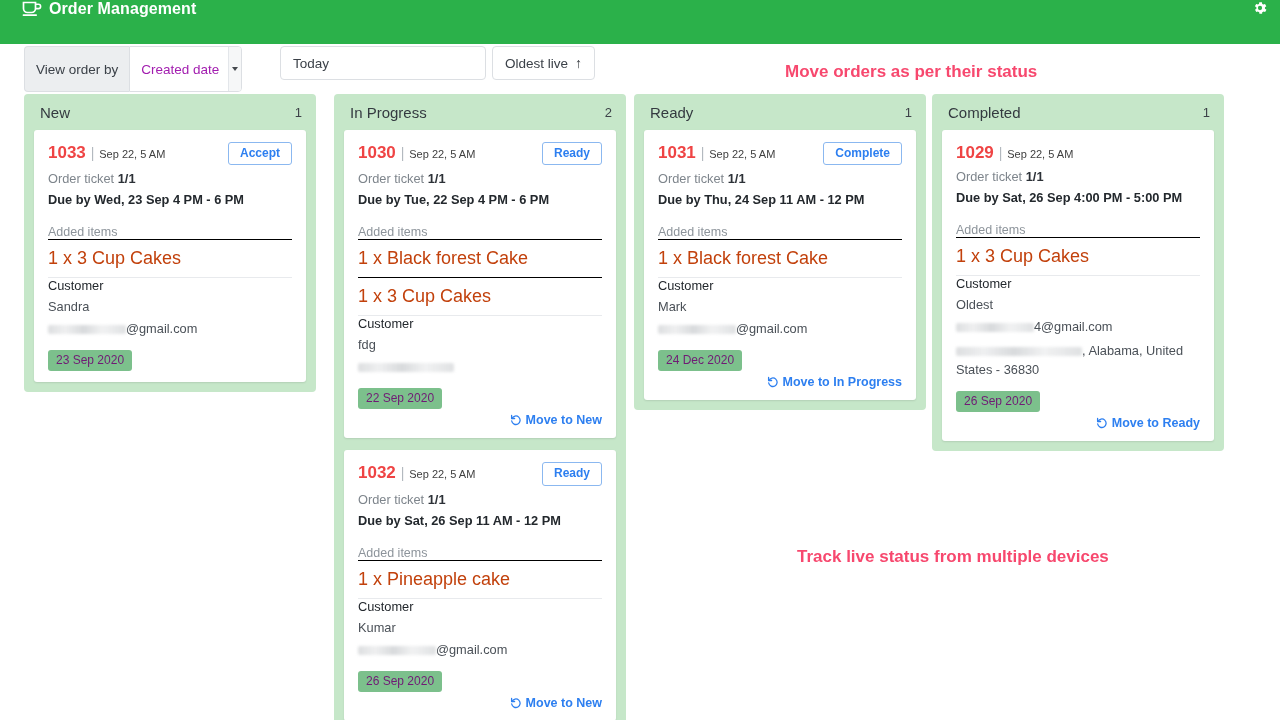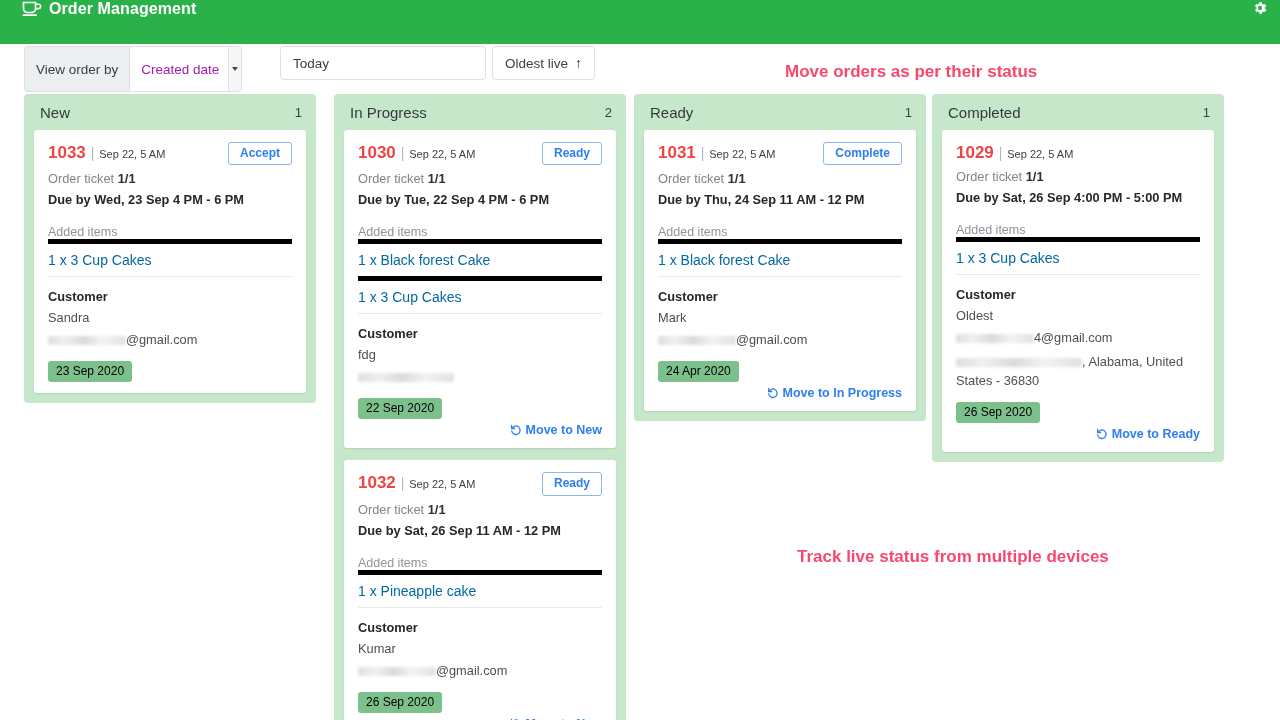--- a/index.html
+++ b/index.html
@@ -167,46 +167,46 @@
     line-height: 1.1;
   }
 
   .ticket { font-size: 12.8px; color: #7e858c; margin-top: 6px; }
   .ticket b { color: #2c3137; }
   .due { font-size: 12.8px; font-weight: bold; color: #23282d; margin-top: 6px; }
 
   .added-label { font-size: 12.5px; color: #8d949b; margin-top: 18px; }
 
   .item-row {
-    font-size: 14px; color: #0369a1;
-    border-top: 5px solid #000000;
+    font-size: 18px; color: #c2410c;
+    border-top: 1px solid #000000;
     padding: 8px 0 8px 0;
   }
   .item-row.last { border-bottom: 1px solid #e8eaed; }
 
-  .cust-label { font-size: 12.8px; font-weight: bold; color: #23282d; margin-top: 12px; }
+  .cust-label { font-size: 12.8px; font-weight: normal; color: #23282d; }
   .cust-name { font-size: 12.8px; color: #4a5057; margin-top: 6px; }
 
   .redacted-line { margin-top: 5px; font-size: 12.8px; color: #4a5057; line-height: 1.5; }
   .blur {
     display: inline-block;
     vertical-align: middle;
     height: 9px;
     background: linear-gradient(90deg,
       rgba(140,146,152,.30) 0%, rgba(140,146,152,.14) 22%,
       rgba(140,146,152,.34) 46%, rgba(140,146,152,.12) 70%,
       rgba(140,146,152,.28) 100%);
     filter: blur(1.4px);
     border-radius: 2px;
   }
 
   .date-badge {
     display: inline-block;
     background: #7cc08c;
-    color: #000000;
+    color: #701a75;
     font-size: 12px;
     border-radius: 3px;
     padding: 3px 8px 4px 8px;
     margin-top: 12px;
   }
 
   .move-row { display: flex; justify-content: flex-end; margin-top: 4px; }
   .move-link {
     display: inline-flex; align-items: center; gap: 4px;
     color: #2d7ff0; font-size: 12.5px; font-weight: bold;
@@ -357,21 +357,21 @@
           <button class="action-btn">Complete</button>
         </div>
         <div class="ticket"><span>Order ticket</span> <b>1/1</b></div>
         <div class="due">Due by Thu, 24 Sep 11 AM - 12 PM</div>
         <div class="added-label">Added items</div>
         <div class="item-row last">1 x Black forest Cake</div>
         <div class="cust-label">Customer</div>
         <div class="cust-name">Mark</div>
         <div class="redacted-line"><span class="blur" style="width:78px;"></span><span>@gmail.com</span></div>
         <div class="badge-row">
-          <span class="date-badge">24 Apr 2020</span>
+          <span class="date-badge">24 Dec 2020</span>
         </div>
         <div class="move-row">
           <span class="move-link">
             <span>
               <svg class="undo-icon" width="12" height="12" viewBox="0 0 24 24" aria-hidden="true">
                 <path d="M4 9a8.5 8.5 0 1 1-.6 5" fill="none" stroke="#2d7ff0" stroke-width="2.6" stroke-linecap="round"></path>
                 <path d="M3.2 3v6h6" fill="none" stroke="#2d7ff0" stroke-width="2.6" stroke-linecap="round" stroke-linejoin="round"></path>
               </svg>
             </span>
             <span>Move to In Progress</span>

